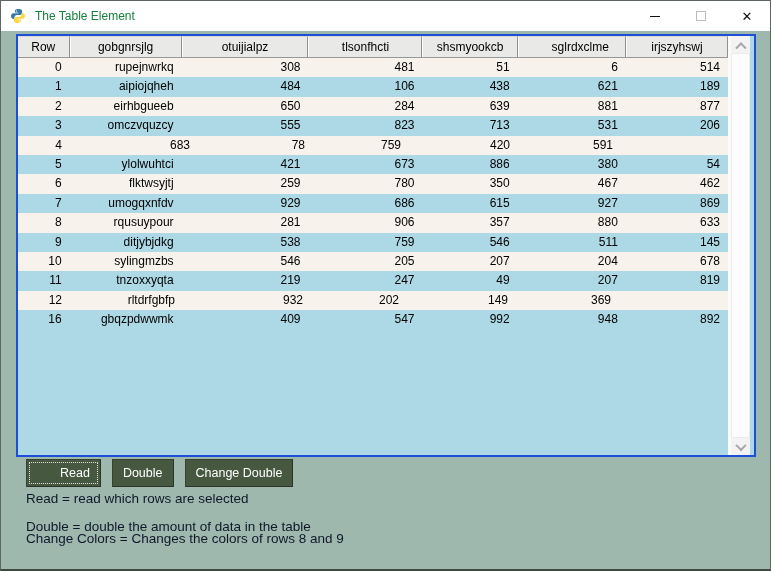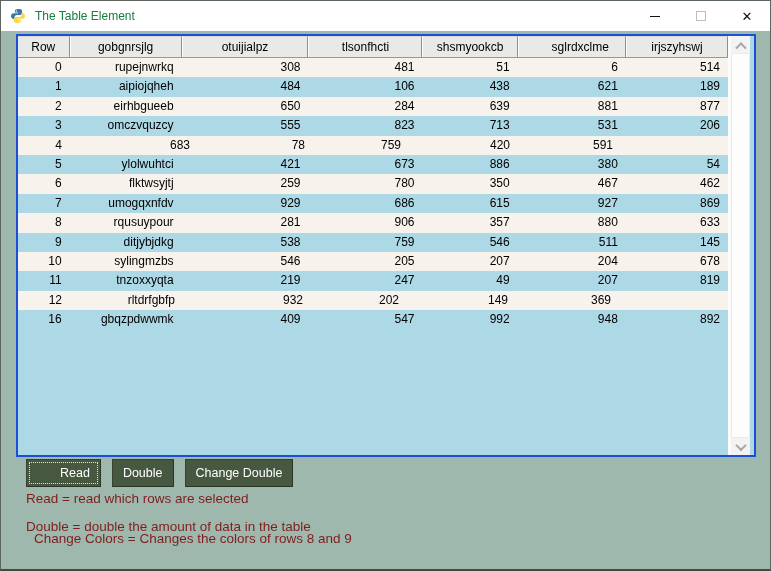--- a/index.html
+++ b/index.html
@@ -40,21 +40,21 @@
   .chev{width:6px;height:6px;}
   .chev-up{border-left:2px solid #a6a6a6;border-top:2px solid #a6a6a6;transform:rotate(45deg) translate(2px,2px);}
   .chev-down{border-left:2px solid #a6a6a6;border-top:2px solid #a6a6a6;transform:rotate(225deg) translate(1px,1px);}
   .sb-thumb{flex:1;background:#fdfdfd;border:1px solid #ebebeb;}
   
   .btn-row{position:absolute;left:25px;top:458px;display:flex;gap:11px;}
   .btn{background:var(--btnBg);color:var(--btnFg);font-size:12.5px;height:26px;padding:0 10px;
        border:1px solid #37422f;border-right-color:#2b3426;border-bottom-color:#2b3426;
        display:flex;align-items:center;white-space:nowrap;cursor:default;}
   .btn.focused{outline:1px dotted #dde2da;outline-offset:-4px;padding-left:33px;}
-  .help-line{position:absolute;left:25px;font-size:13.5px;color:#7f1d1d;white-space:nowrap;}
+  .help-line{position:absolute;left:25px;font-size:13.5px;color:#0f172a;white-space:nowrap;}
 </style>
 </head>
 <body>
 
 <div class="window">
 
   <div class="titlebar">
     <svg class="title-icon" viewBox="0 0 16 16">
       <path fill="#3879ab" d="M7.9 1C6 1 4.9 1.9 4.9 3.2v1.4h3.3v.6H3.5C2.1 5.2 1 6.4 1 8c0 1.7 1.1 2.9 2.5 2.9h1V9.2c0-1.3 1.1-2.3 2.4-2.3h3.3c1 0 1.9-.8 1.9-1.9V3.2C12.1 1.9 11 1 9.4 1H7.9zM6.4 2.3c.4 0 .6.3.6.6s-.2.6-.6.6-.6-.3-.6-.6.2-.6.6-.6z"></path>
       <path fill="#fdd648" d="M8.1 15c1.9 0 3-.9 3-2.2v-1.4H7.8v-.6h4.7c1.4 0 2.5-1.2 2.5-2.8 0-1.7-1.1-2.9-2.5-2.9h-1v1.7c0 1.3-1.1 2.3-2.4 2.3H5.8c-1 0-1.9.8-1.9 1.9v1.8C3.9 14.1 5 15 6.6 15h1.5zm1.5-1.3c-.4 0-.6-.3-.6-.6s.2-.6.6-.6.6.3.6.6-.2.6-.6.6z"></path>
@@ -225,16 +225,16 @@
 
   <div class="btn-row">
       <div class="btn focused">Read</div>
       <div class="btn">Double</div>
       <div class="btn">Change Double</div>
     </div>
 
   <div>
       <div class="help-line" style="top: 490px;">Read = read which rows are selected</div>
       <div class="help-line" style="top: 518px;">Double = double the amount of data in the table</div>
-      <div class="help-line" style="top: 530px; margin-left: 8px;">Change Colors = Changes the colors of rows 8 and 9</div>
+      <div class="help-line" style="top: 530px;">Change Colors = Changes the colors of rows 8 and 9</div>
     </div>
 
 </div>
 
 </body></html>

